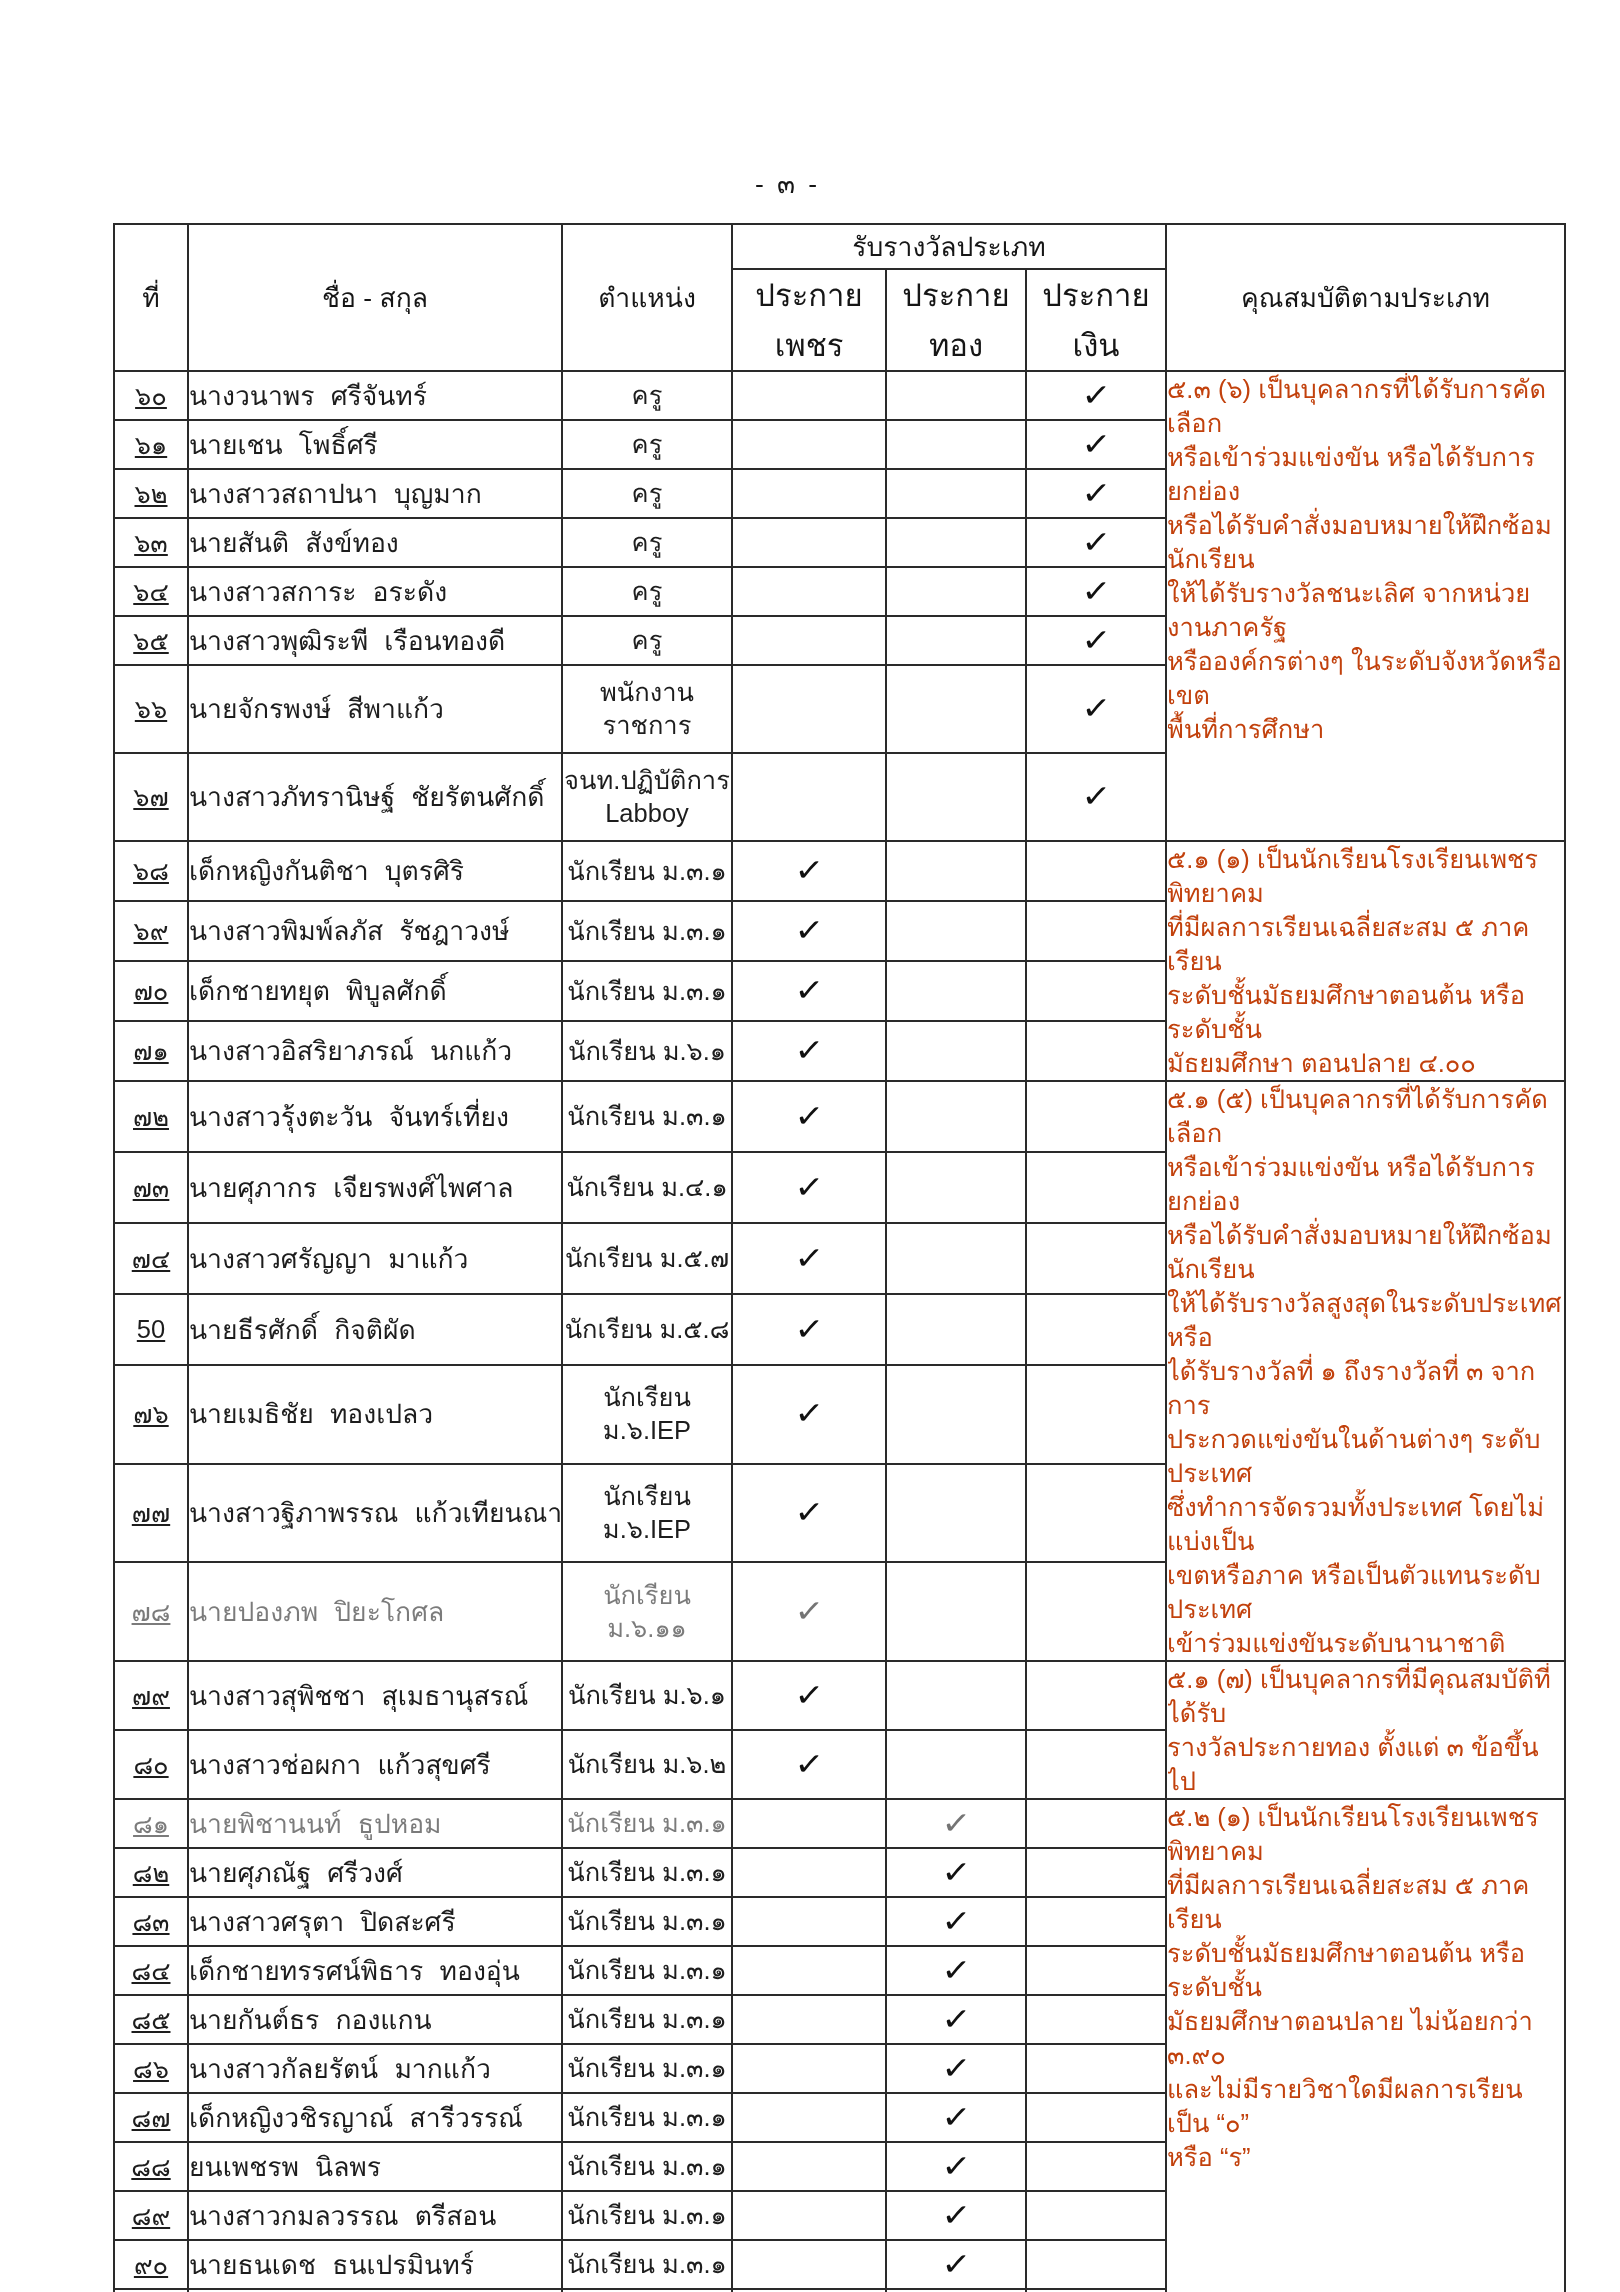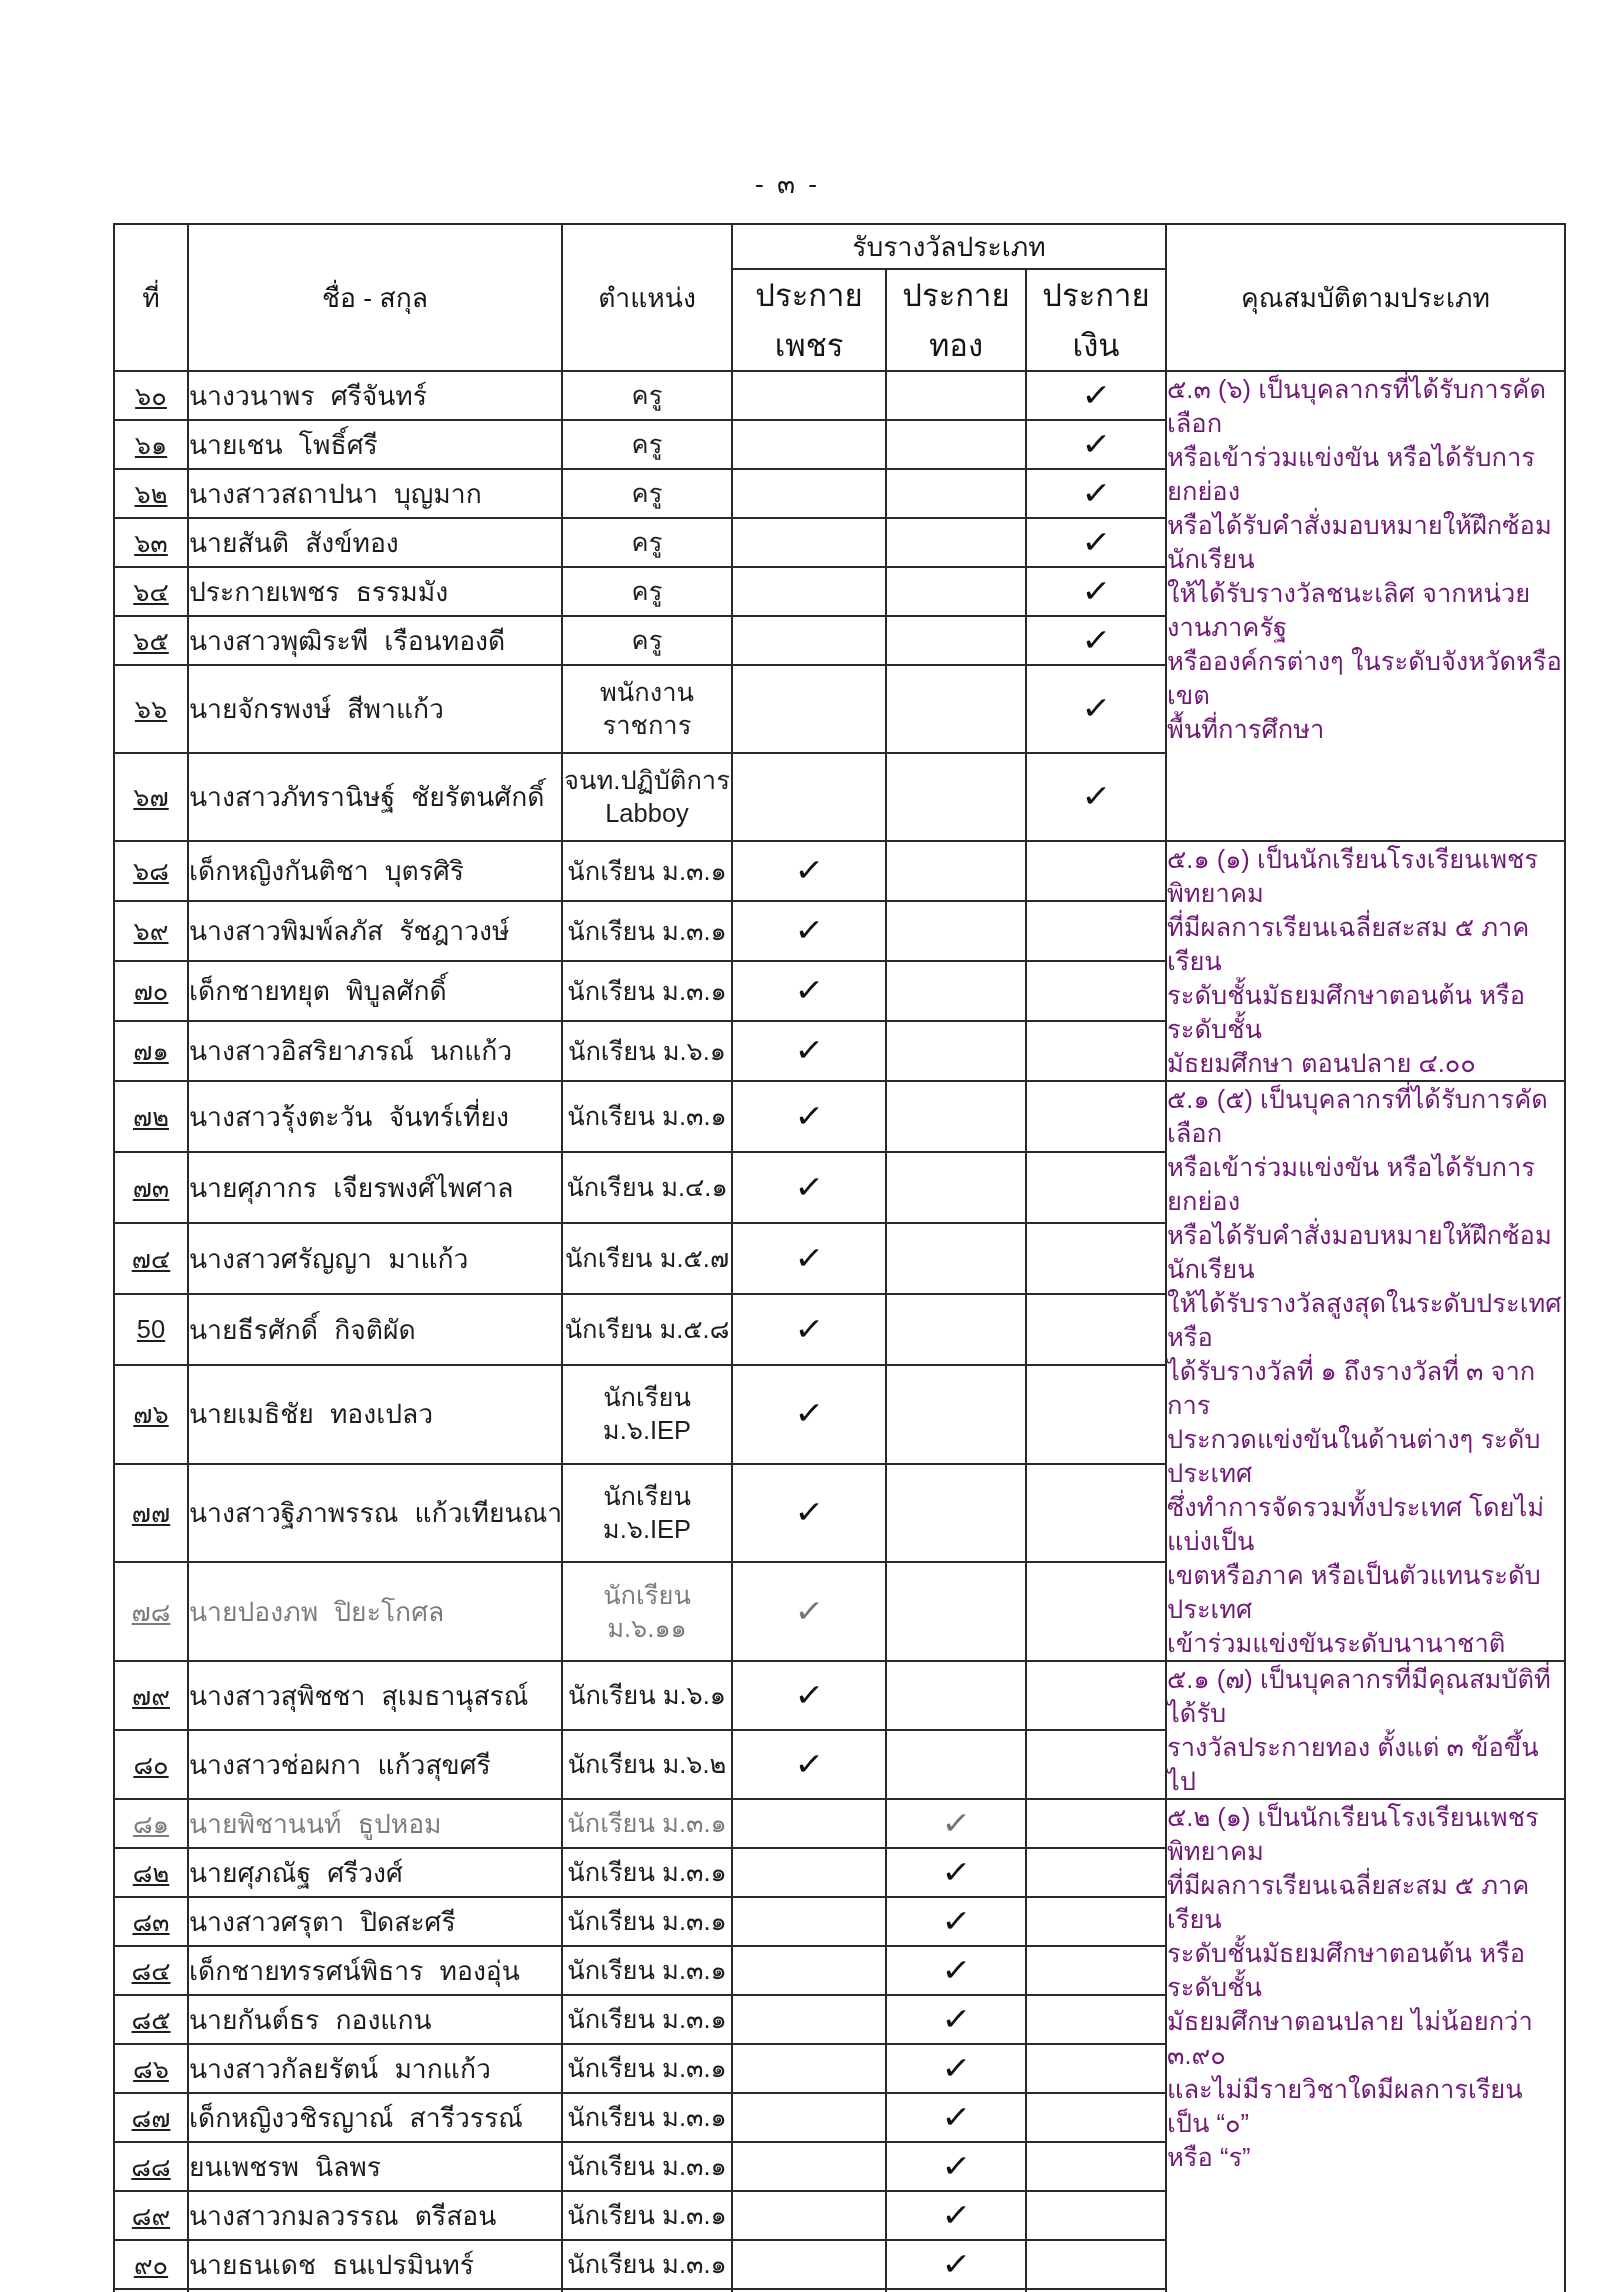--- a/index.html
+++ b/index.html
@@ -63,21 +63,22 @@
     color:#111;
     transform:rotate(3deg) scaleX(1.1);
     line-height:1;
   }
   td.qual{
     vertical-align:top;
     padding:9.8px 11.8px 7.8px 15.7px;
     font-size:25.5px;
     line-height:34px;
     white-space:pre-line;
-    color:#701a75;
+    color:#c2410c;
+    border-radius:18px;
   }
   tr.faded td.name span, tr.faded td.pos, tr.faded td.num, tr.faded .check{
     opacity:0.58;
   }
 </style>
 </head>
 <body>
 
 <div class="page-number">- ๓ -</div>
 
@@ -139,21 +140,21 @@
       <tr>
         <td class="num">๖๓</td>
         <td class="name"><span>นายสันติ สังข์ทอง</span></td>
         <td class="pos">ครู</td>
         <td class="award"></td>
         <td class="award"></td>
         <td class="award"><span class="check">✓</span></td>
       </tr>
       <tr>
         <td class="num">๖๔</td>
-        <td class="name"><span>ประกายเพชร ธรรมมัง</span></td>
+        <td class="name"><span>นางสาวสการะ อระดัง</span></td>
         <td class="pos">ครู</td>
         <td class="award"></td>
         <td class="award"></td>
         <td class="award"><span class="check">✓</span></td>
       </tr>
       <tr>
         <td class="num">๖๕</td>
         <td class="name"><span>นางสาวพุฒิระพี เรือนทองดี</span></td>
         <td class="pos">ครู</td>
         <td class="award"></td>

